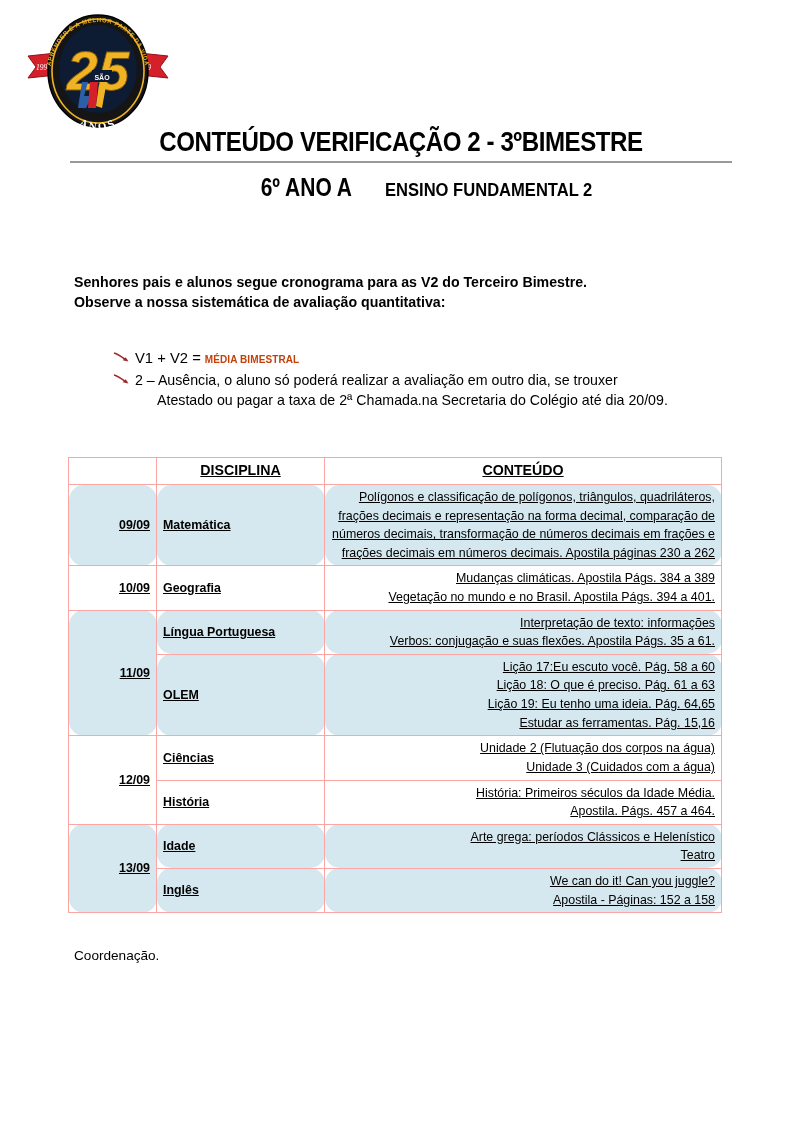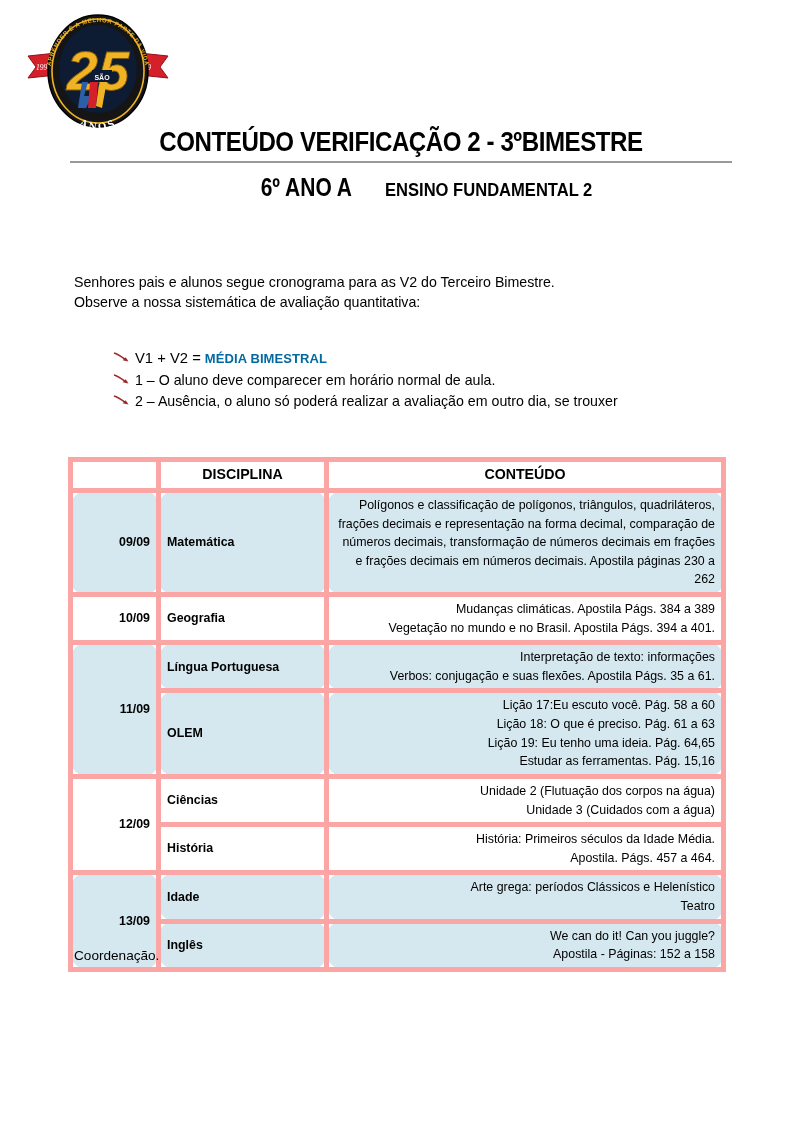--- a/index.html
+++ b/index.html
@@ -75,20 +75,21 @@
   }
 
   
   #intro {
     position: absolute;
     left: 74px;
     top: 272px;
     width: 648px;
     font-size: 14.2px;
     line-height: 1.42;
+    font-weight: bold;
   }
   #intro p {
     margin: 0;
   }
   .justified { text-align: justify; }
 
   
   #bullets {
     position: absolute;
     left: 113px;
@@ -104,43 +105,44 @@
   }
   .bullet-row .arrow {
     position: absolute;
     left: 0;
     top: 2px;
     width: 17px;
     height: 14px;
   }
   .b-strong { font-weight: normal; font-size: 14.8px; }
   .b-accent {
-    color: #0369a1;
-    font-weight: bold;
-    font-size: 13px;
+    color: #c2410c;
+    font-weight: bold;
+    font-size: 10px;
     letter-spacing: 0.1px;
   }
   .bullet-indent { padding-left: 22px; }
 
   
   #schedule {
     position: absolute;
     left: 68px;
     top: 457px;
     width: 653px;
     border-collapse: collapse;
     table-layout: fixed;
   }
   #schedule td, #schedule th {
-    border: 5px solid #fca5a5;
+    border: 1px solid #fca5a5;
     vertical-align: middle;
     padding: 3px 6px;
     font-size: 12.4px;
     line-height: 1.5;
     background: #ffffff;
+    text-decoration: underline;
   }
   #schedule th {
     text-align: center;
     font-weight: bold;
     font-size: 14.2px;
     height: 22px;
     padding: 2px 4px;
   }
   .col-date   { width: 88px; }
   .col-disc   { width: 168px; }
@@ -229,38 +231,30 @@
     <span class="arrow">
       <svg viewBox="0 0 17 14" width="17" height="14">
         <path d="M 1 2 C 6 3.5 9.5 6.5 14 9.5" stroke="#9e2a2b" stroke-width="1.6" fill="none"></path>
         <path d="M 15.5 10.5 L 9.6 9.2 L 12.6 6.2 Z" fill="#9e2a2b"></path>
       </svg>
     </span>
     <span class="b-strong">V1 + V2 =</span>
     <span class="b-accent">MÉDIA BIMESTRAL</span>
   </div>
 
-  <div class="bullet-row">
-    <span class="arrow">
-      <svg viewBox="0 0 17 14" width="17" height="14">
-        <path d="M 1 2 C 6 3.5 9.5 6.5 14 9.5" stroke="#9e2a2b" stroke-width="1.6" fill="none"></path>
-        <path d="M 15.5 10.5 L 9.6 9.2 L 12.6 6.2 Z" fill="#9e2a2b"></path>
-      </svg>
-    </span>
-    <span>1 – O aluno deve comparecer em horário normal de aula.</span>
-  </div>
 
   <div class="bullet-row justified">
     <span class="arrow">
       <svg viewBox="0 0 17 14" width="17" height="14">
         <path d="M 1 2 C 6 3.5 9.5 6.5 14 9.5" stroke="#9e2a2b" stroke-width="1.6" fill="none"></path>
         <path d="M 15.5 10.5 L 9.6 9.2 L 12.6 6.2 Z" fill="#9e2a2b"></path>
       </svg>
     </span>
     <span>2 – Ausência, o aluno só poderá realizar a avaliação em outro dia, se trouxer</span>
+    <div class="bullet-indent">Atestado ou pagar a taxa de 2ª Chamada.na Secretaria do Colégio até dia 20/09.</div>
   </div>
 
 </div>
 
 <table id="schedule">
   <colgroup>
     <col class="col-date">
       <col class="col-disc">
       <col class="col-cont">
   </colgroup>

